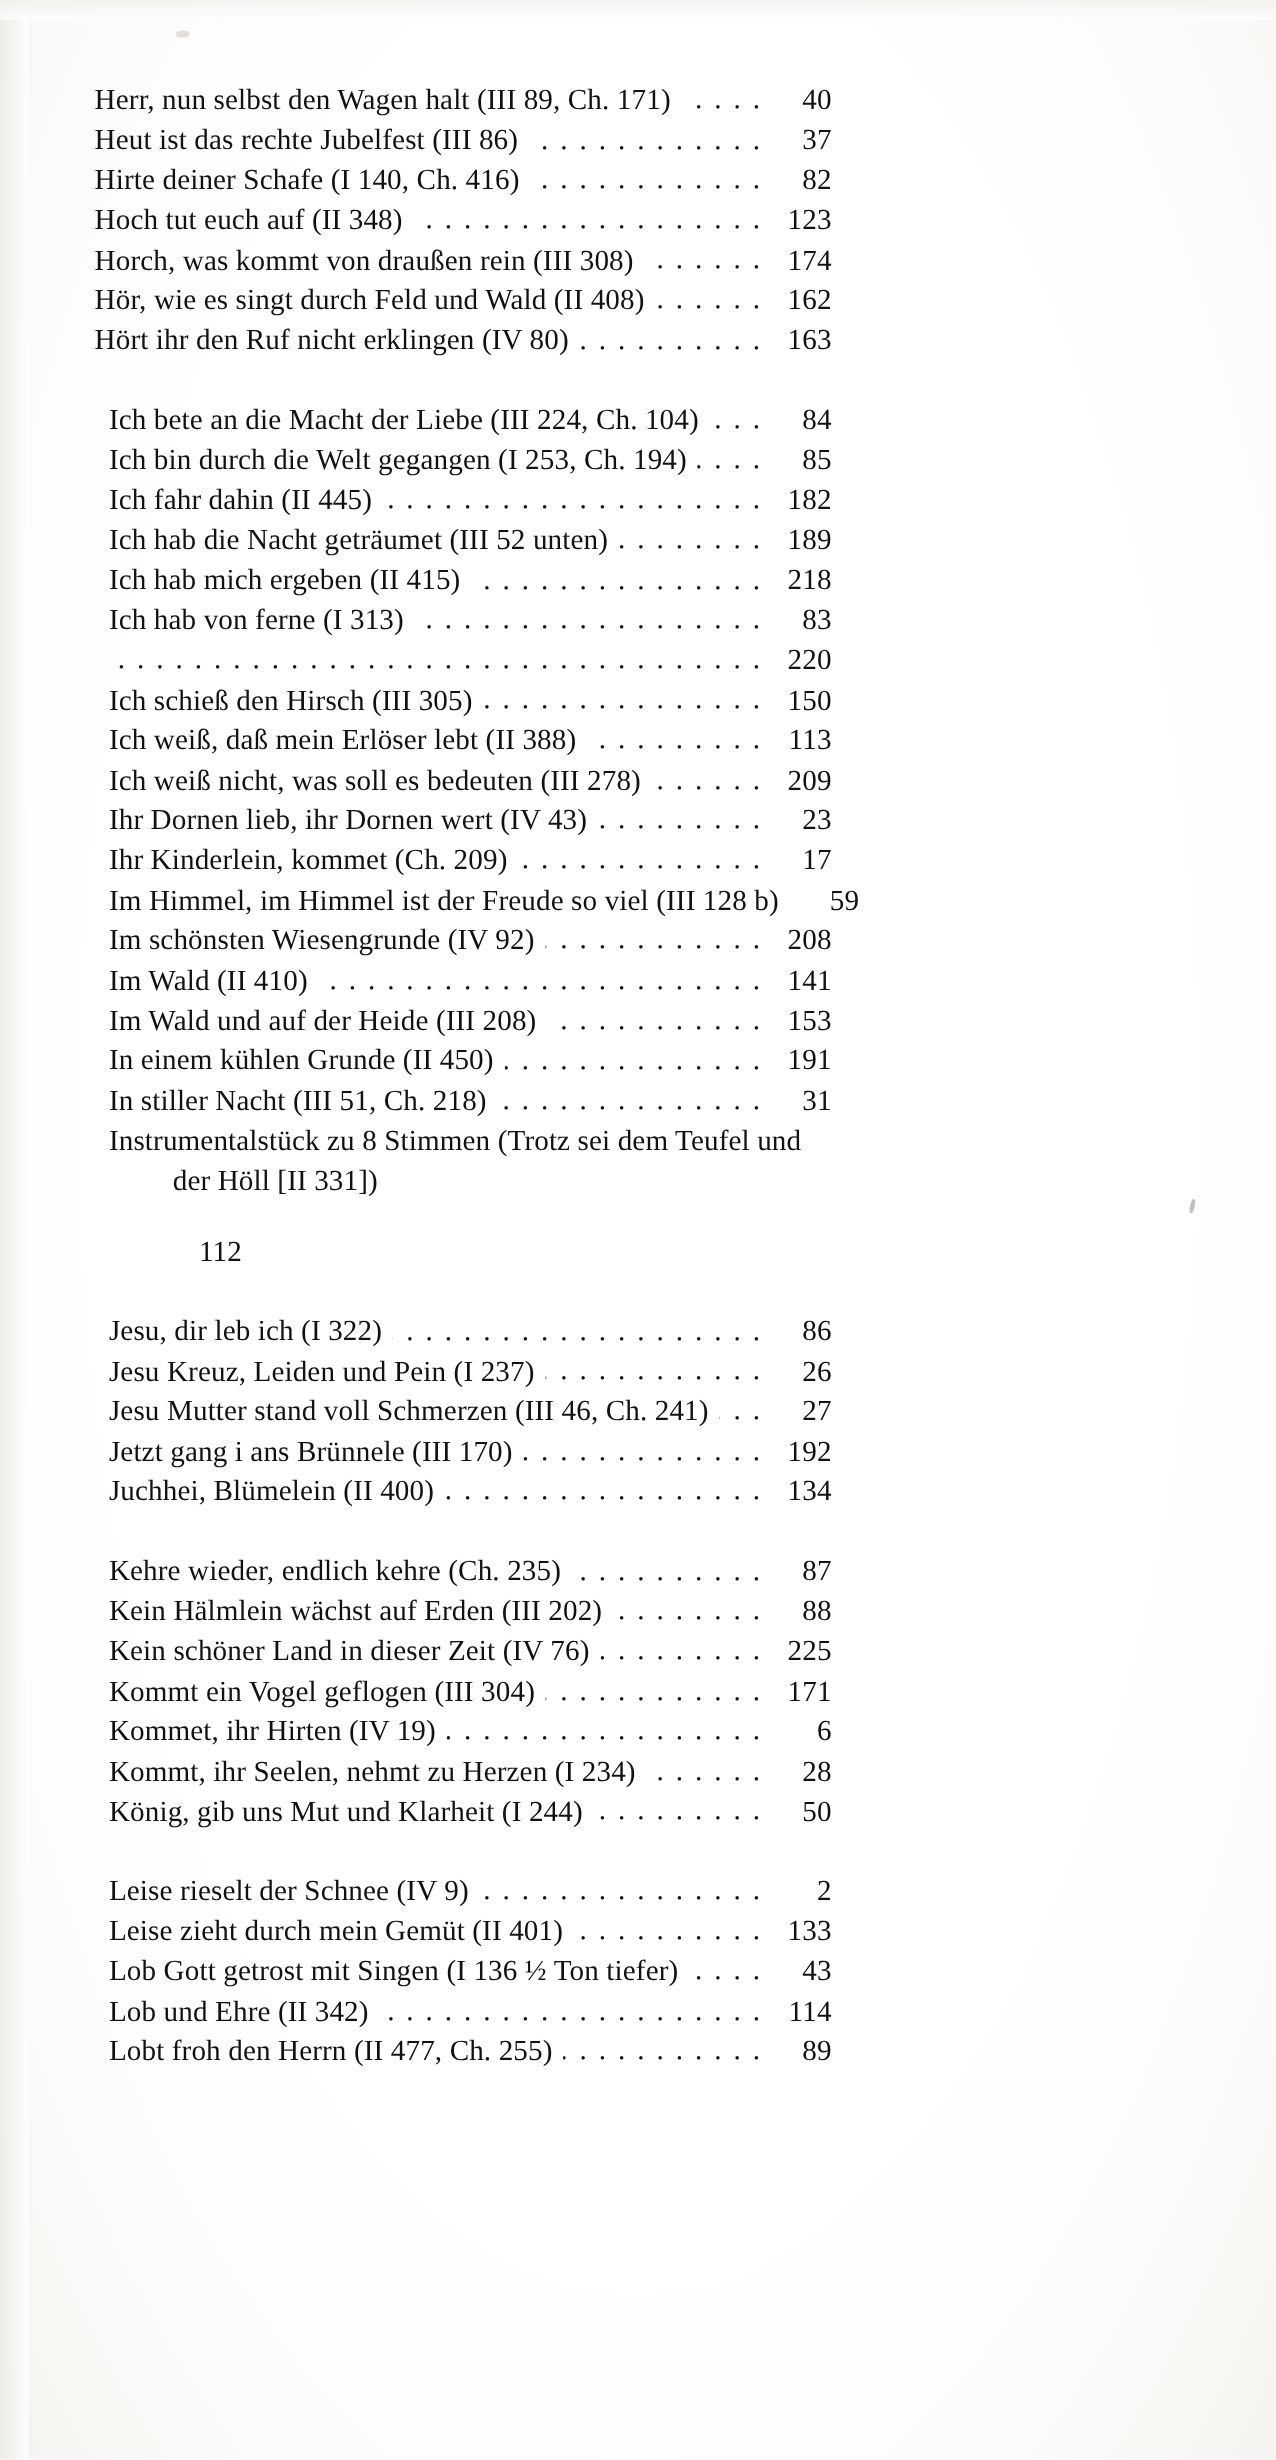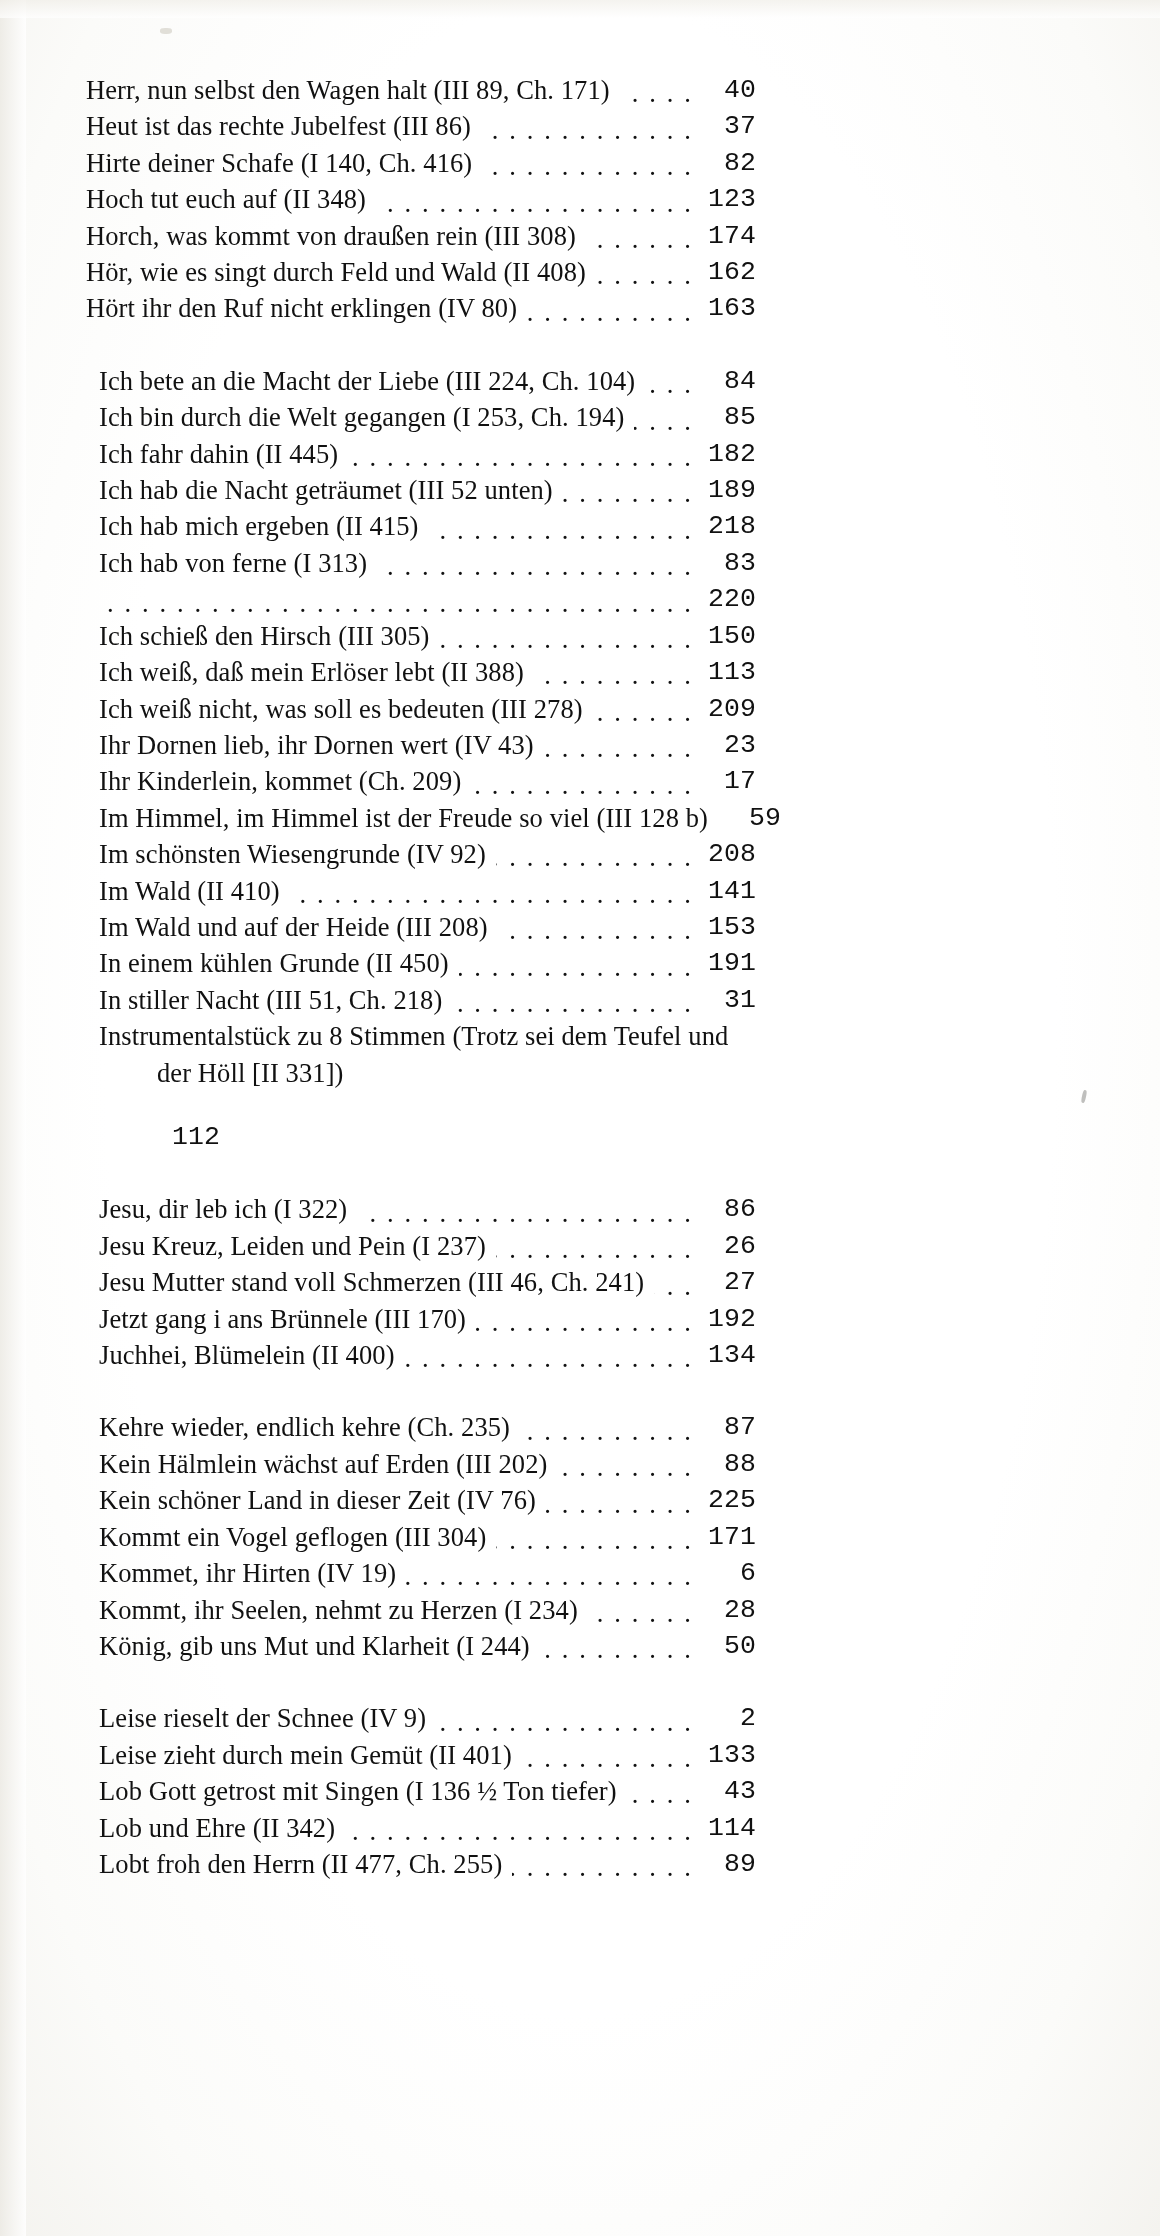--- a/index.html
+++ b/index.html
@@ -52,21 +52,21 @@
   .entry {
     display: block;
     font-size: 26.5px;
     line-height: 36.4px;
     letter-spacing: 0.1px;
     white-space: nowrap;
     position: relative;
   }
   .entry .row {
     display: flex;
-    align-items: flex-end;
+    align-items: center;
     width: 100%;
   }
   .entry .title {
     flex: 0 0 auto;
     padding-right: 10px;
   }
   .entry .leader {
     flex: 1 1 auto;
     overflow: hidden;
     height: 1em;
@@ -82,21 +82,20 @@
     letter-spacing: 0.08em;
     font-size: 26.5px;
     line-height: 1em;
   }
   .entry .page {
     flex: 0 0 auto;
     width: 54px;
     text-align: right;
     padding-left: 9px;
     font-variant-numeric: lining-nums;
-    font-family: Liberation Mono, monospace;
   }
   .entry .cont {
     display: flex;
     align-items: baseline;
     width: 100%;
     padding-left: 58px;
     box-sizing: border-box;
     flex-direction: column;
   }
   .entry .cont .title { padding-right: 14px; }

